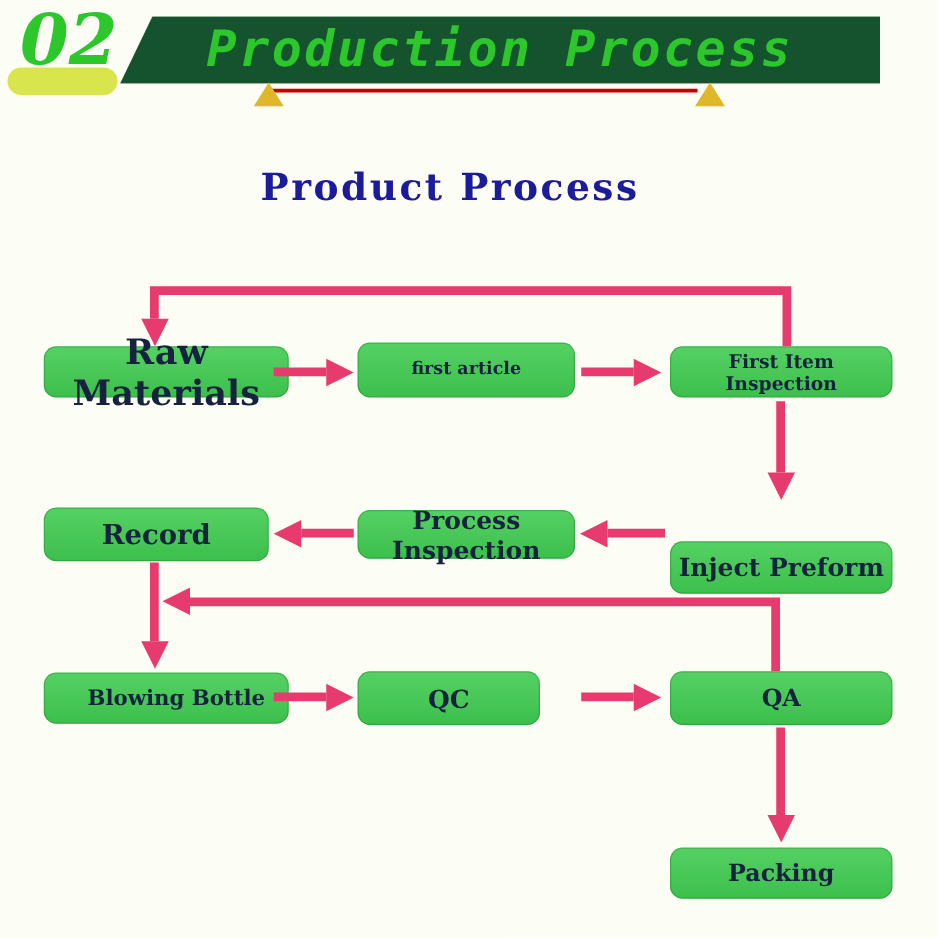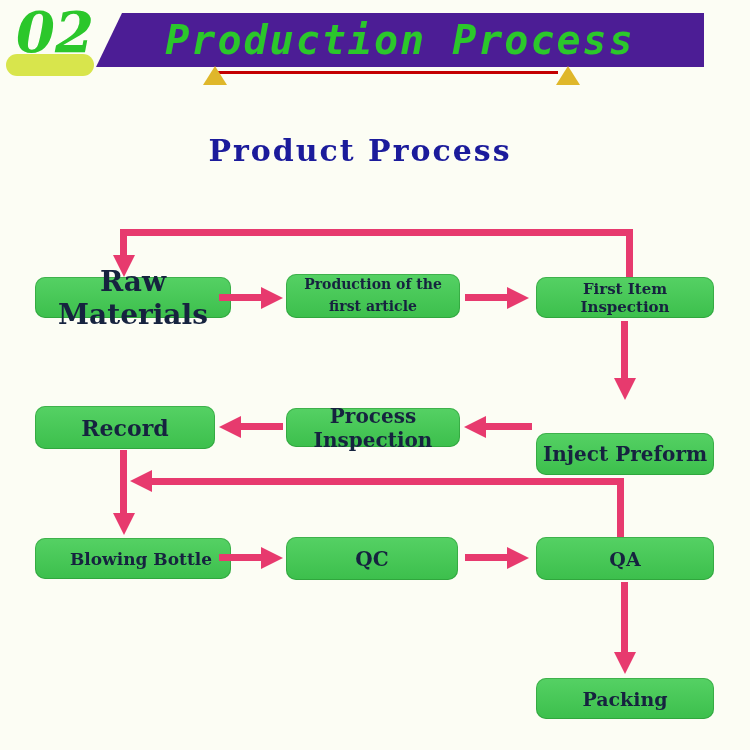--- a/index.html
+++ b/index.html
@@ -8,21 +8,21 @@
     background:#fcfdf4; font-family:"DejaVu Serif", serif;
   }
 
   
   .pill { position:absolute; left:6px; top:54px; width:88px; height:22px;
           border-radius:12px; background:#d8e54c; }
   .section-num { position:absolute; left:16px; top:4px; z-index:2; line-height:1;
           font-family:"DejaVu Serif", serif; font-style:italic; font-weight:bold;
           font-size:56px; color:#2bc72b; }
   .banner { position:absolute; left:96px; top:13px; width:608px; height:54px;
-          background:#4c1d95; clip-path:polygon(26px 0, 100% 0, 100% 100%, 0 100%);
+          background:#14532d; clip-path:polygon(26px 0, 100% 0, 100% 100%, 0 100%);
           display:flex; align-items:center; justify-content:center; }
   .banner-text { font-family:"DejaVu Sans Mono", monospace; font-style:italic;
           font-weight:bold; font-size:40px; color:#2bc72b; letter-spacing:2px;
           white-space:nowrap; }
   .redline { position:absolute; left:217px; top:71px; width:341px; height:3px;
           background:#c30000; }
   .tri { position:absolute; width:0; height:0;
           border-left:12px solid transparent; border-right:12px solid transparent;
           border-bottom:19px solid #dfb72a; }
   .tri-left  { left:203px; top:66px; }
@@ -39,21 +39,21 @@
           background:linear-gradient(180deg,#55d164,#3cbf4c);
           box-shadow: inset 0 0 0 1px rgba(30,130,40,.4);
           color:#16233f; font-weight:bold; font-family:"DejaVu Serif", serif; }
   .n-raw     { left:35px;  top:277px; width:196px; height:41px; font-size:28px; }
   .n-fa      { left:286px; top:274px; width:174px; height:44px; font-size:14px; line-height:1.55; }
   .n-fii     { left:536px; top:277px; width:178px; height:41px; font-size:15px; }
   .n-inject  { left:536px; top:407px; width:178px; height:42px; font-size:20px;margin-top:26px; }
   .n-process { left:286px; top:408px; width:174px; height:39px; font-size:20px; }
   .n-record  { left:35px;  top:406px; width:180px; height:43px; font-size:22px; }
   .n-blow    { left:35px;  top:538px; width:180px; height:41px; font-size:17px;padding-left:16px; }
-  .n-qc      { left:286px; top:537px; width:172px; height:43px; font-size:20px; }
+  .n-qc      { left:286px; top:537px; width:146px; height:43px; font-size:20px; }
   .n-qa      { left:536px; top:537px; width:178px; height:43px; font-size:19px; }
   .n-pack    { left:536px; top:678px; width:178px; height:41px; font-size:19px;align-items:center; }
 
   
   .seg { position:absolute; background:#e73a6e; }
   .ah  { position:absolute; width:0; height:0; }
   .ah-right { border-top:11px solid transparent; border-bottom:11px solid transparent;
               border-left:22px solid #e73a6e; }
   .ah-left  { border-top:11px solid transparent; border-bottom:11px solid transparent;
               border-right:22px solid #e73a6e; }
@@ -77,21 +77,20 @@
   </header>
 
   <h1 class="diagram-title">Product Process</h1>
 
   <div>
 
     <div class="node n-raw">
       <span>Raw Materials</span>
     </div>
     <div class="node n-fa">
-      <span>Production of the</span>
       <span>first article</span>
     </div>
     <div class="node n-fii">
       <span>First Item Inspection</span>
     </div>
     <div class="node n-inject">
       <span>Inject Preform</span>
     </div>
     <div class="node n-process">
       <span>Process Inspection</span>

